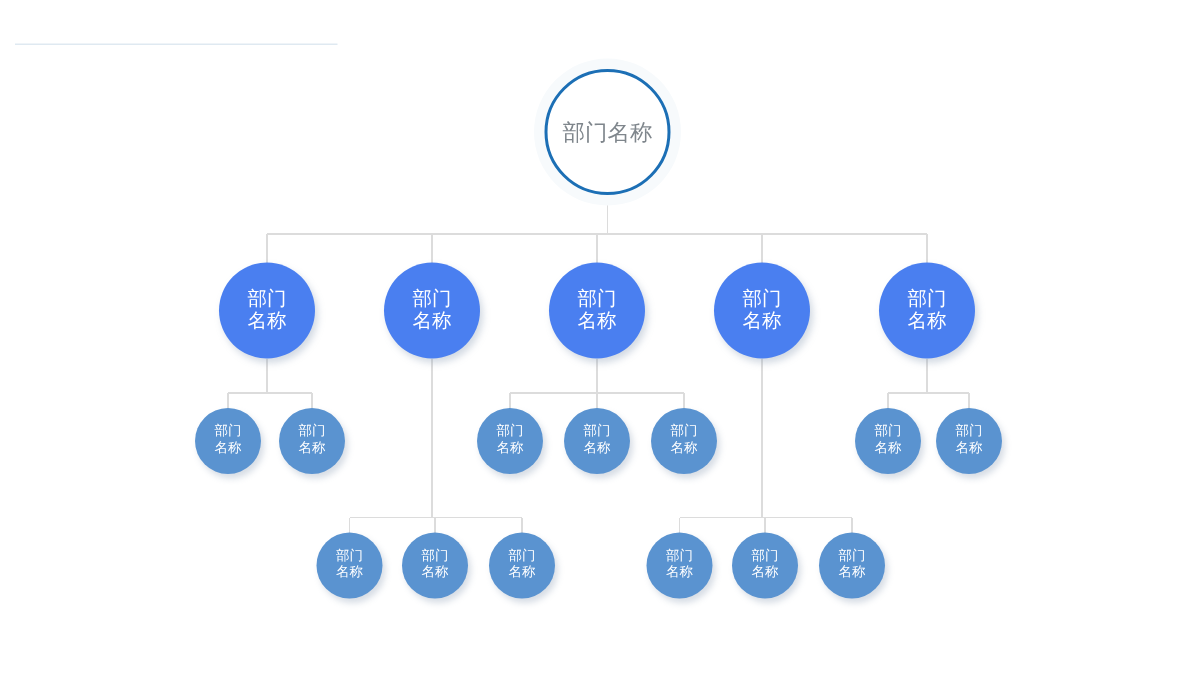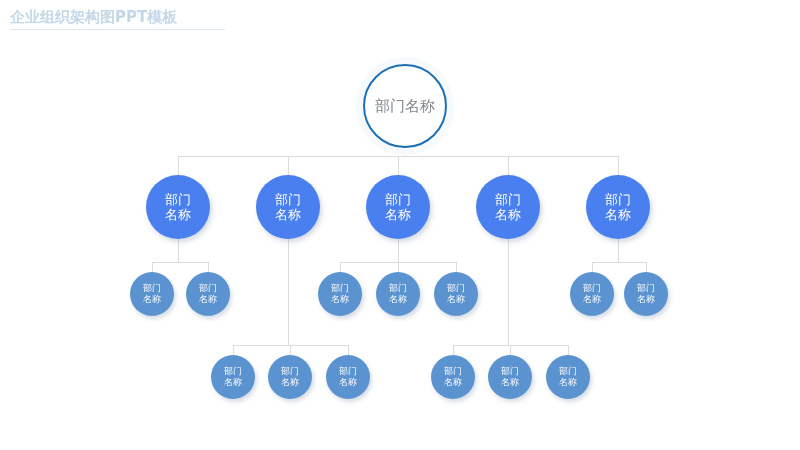--- a/index.html
+++ b/index.html
@@ -107,21 +107,20 @@
   .node-l3 .node-line {
     font-size: 9px;
     line-height: 11px;
     color: #ffffff;
   }
 </style>
 </head>
 <body>
 
 <div id="title-bar">
-  <div id="page-title">企业组织架构图PPT模板</div>
   <div id="title-rule"></div>
 </div>
 
 <div id="chart-canvas">
   <svg id="connector-layer" viewBox="0 0 800 450" width="800" height="450">
       <line x1="405" y1="130" x2="405" y2="156" stroke="#dcdcdc" stroke-width="1" shape-rendering="crispEdges"></line>
       <line x1="178" y1="156" x2="618" y2="156" stroke="#dcdcdc" stroke-width="1" shape-rendering="crispEdges"></line>
       <line x1="178" y1="156" x2="178" y2="175" stroke="#dcdcdc" stroke-width="1" shape-rendering="crispEdges"></line>
       <line x1="288" y1="156" x2="288" y2="175" stroke="#dcdcdc" stroke-width="1" shape-rendering="crispEdges"></line>
       <line x1="398" y1="156" x2="398" y2="175" stroke="#dcdcdc" stroke-width="1" shape-rendering="crispEdges"></line>
@@ -145,21 +144,21 @@
       <line x1="233" y1="345" x2="233" y2="355" stroke="#dcdcdc" stroke-width="1" shape-rendering="crispEdges"></line>
       <line x1="290" y1="345" x2="290" y2="355" stroke="#dcdcdc" stroke-width="1" shape-rendering="crispEdges"></line>
       <line x1="348" y1="345" x2="348" y2="355" stroke="#dcdcdc" stroke-width="1" shape-rendering="crispEdges"></line>
       <line x1="508" y1="239" x2="508" y2="345" stroke="#dcdcdc" stroke-width="1" shape-rendering="crispEdges"></line>
       <line x1="453" y1="345" x2="568" y2="345" stroke="#dcdcdc" stroke-width="1" shape-rendering="crispEdges"></line>
       <line x1="453" y1="345" x2="453" y2="355" stroke="#dcdcdc" stroke-width="1" shape-rendering="crispEdges"></line>
       <line x1="510" y1="345" x2="510" y2="355" stroke="#dcdcdc" stroke-width="1" shape-rendering="crispEdges"></line>
       <line x1="568" y1="345" x2="568" y2="355" stroke="#dcdcdc" stroke-width="1" shape-rendering="crispEdges"></line>
     </svg>
   <div id="node-layer">
-      <div class="node node-root" style="left: 363px; top: 64px; width: 84px; height: 84px;">
+      <div class="node node-root" style="left: 363px; top: 46px; width: 84px; height: 84px;">
         <span class="node-line">部门名称</span>
       </div>
       <div class="node node-l2" style="left: 146px; top: 175px; width: 64px; height: 64px;">
         <span class="node-line">部门</span>
         <span class="node-line">名称</span>
       </div>
       <div class="node node-l2" style="left: 256px; top: 175px; width: 64px; height: 64px;">
         <span class="node-line">部门</span>
         <span class="node-line">名称</span>
       </div>

